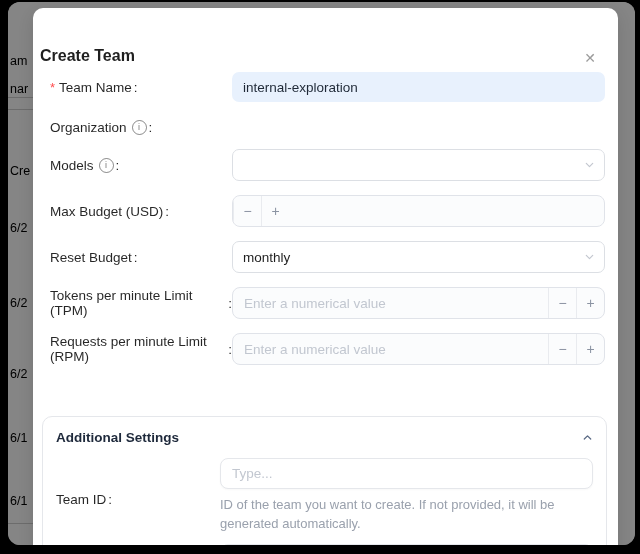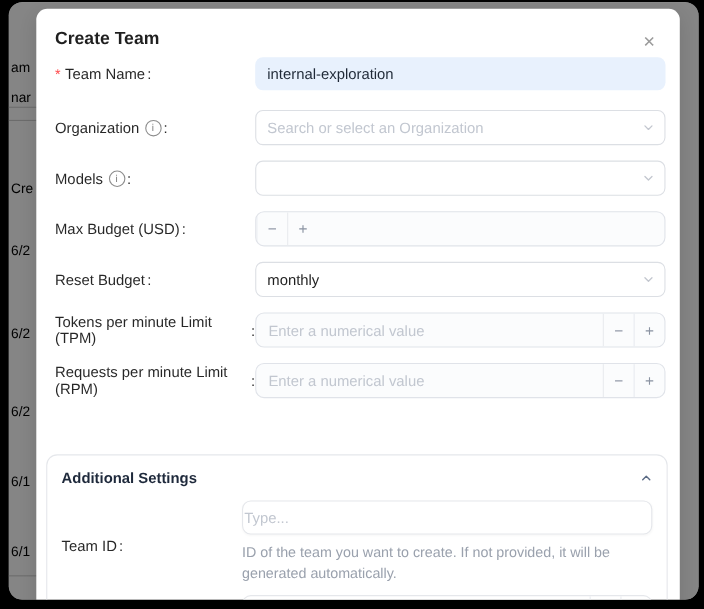--- a/index.html
+++ b/index.html
@@ -8,21 +8,21 @@
     background:#fff;overflow:hidden;}
   
   .page-bg{position:absolute;inset:0;}
   .bg-frag{position:absolute;left:2px;font-size:12.5px;color:#000000;white-space:nowrap;}
   .bg-line{position:absolute;left:0;width:27px;height:1px;background:#cfcfcf;}
   .overlay{position:absolute;inset:0;background:rgba(0,0,0,0.48);}
   
   .modal{position:absolute;left:25px;top:6px;width:585px;height:660px;background:#fff;
     border-radius:10px;box-shadow:0 6px 16px rgba(0,0,0,0.12);}
   .modal-header{display:flex;justify-content:space-between;align-items:flex-start;
-    padding:18px 16px 0 17px;}
+    padding:18px 16px 0 7px;margin-top:20px;}
   .modal-title{font-size:16px;font-weight:700;color:rgba(0,0,0,0.88);line-height:19px;}
   .close-btn{color:#9b9b9b;font-size:14px;line-height:14px;padding:2px 4px;cursor:pointer;
     margin-top:3px;margin-right:2px;}
   .form{margin-top:5px;}
   .frow{display:flex;align-items:center;margin:0 13px 14px 17px;}
   .frow.first{margin-bottom:18px;}
   .flabel{width:182px;flex-shrink:0;font-size:13.5px;color:rgba(0,0,0,0.85);
     display:flex;align-items:center;}
   .req{color:#ff4d4f;margin-right:4px;font-size:13px;}
   .colon{margin-left:2px;}
@@ -51,21 +51,21 @@
   
   .settings-panel{margin:51px 11px 0 9px;border:1px solid #e5e7eb;border-radius:10px;
     padding:13px 13px 16px;}
   .sp-head{display:flex;justify-content:space-between;align-items:center;cursor:pointer;}
   .sp-title{font-size:13.5px;font-weight:700;color:#1e293b;}
   .sprow{display:flex;margin-top:13px;}
   .sp-label{width:164px;flex-shrink:0;font-size:13.5px;color:rgba(0,0,0,0.85);padding-top:7px;
     display:flex;align-items:center;}
   .sp-control{flex:1;min-width:0;}
   .text-input{width:100%;box-sizing:border-box;height:31px;background:#fff;
-    border:1px solid #e5e7eb;border-radius:8px;padding:0 1px;font-size:13.5px;color:#1f2937;
+    border:1px solid #e5e7eb;border-radius:8px;padding:0 11px;font-size:13.5px;color:#1f2937;
     outline:none;font-family:inherit;box-shadow:0 1px 2px rgba(0,0,0,0.03);}
   .help-text{font-size:13px;color:#9aa1ad;margin-top:7px;line-height:1.45;}
 </style>
 </head>
 <body>
 
 <div class="window">
 
   <div class="page-bg">
       <div class="bg-frag" style="top: 52px;">am</div>
@@ -102,30 +102,20 @@
           <input class="input-blue" type="text" value="internal-exploration" style="">
         </div>
       </div>
 
       <div class="frow">
         <div class="flabel">
           <span>Organization</span>
           <span class="circle-icon">i</span>
           <span class="colon">:</span>
         </div>
-        <div class="fcontrol">
-          <div class="select">
-            <span class="ph">Search or select an Organization</span>
-            <span class="chev">
-              <svg width="11" height="11" viewBox="0 0 12 12">
-                  <path d="M2.5 4.3 L6 7.8 L9.5 4.3" stroke="#c3c7cf" stroke-width="1.3" fill="none" stroke-linecap="round" stroke-linejoin="round"></path>
-                </svg>
-            </span>
-          </div>
-        </div>
       </div>
 
       <div class="frow">
         <div class="flabel">
           <span>Models</span>
           <span class="circle-icon">i</span>
           <span class="colon">:</span>
         </div>
         <div class="fcontrol">
           <div class="select" style="padding-left:5px;">

